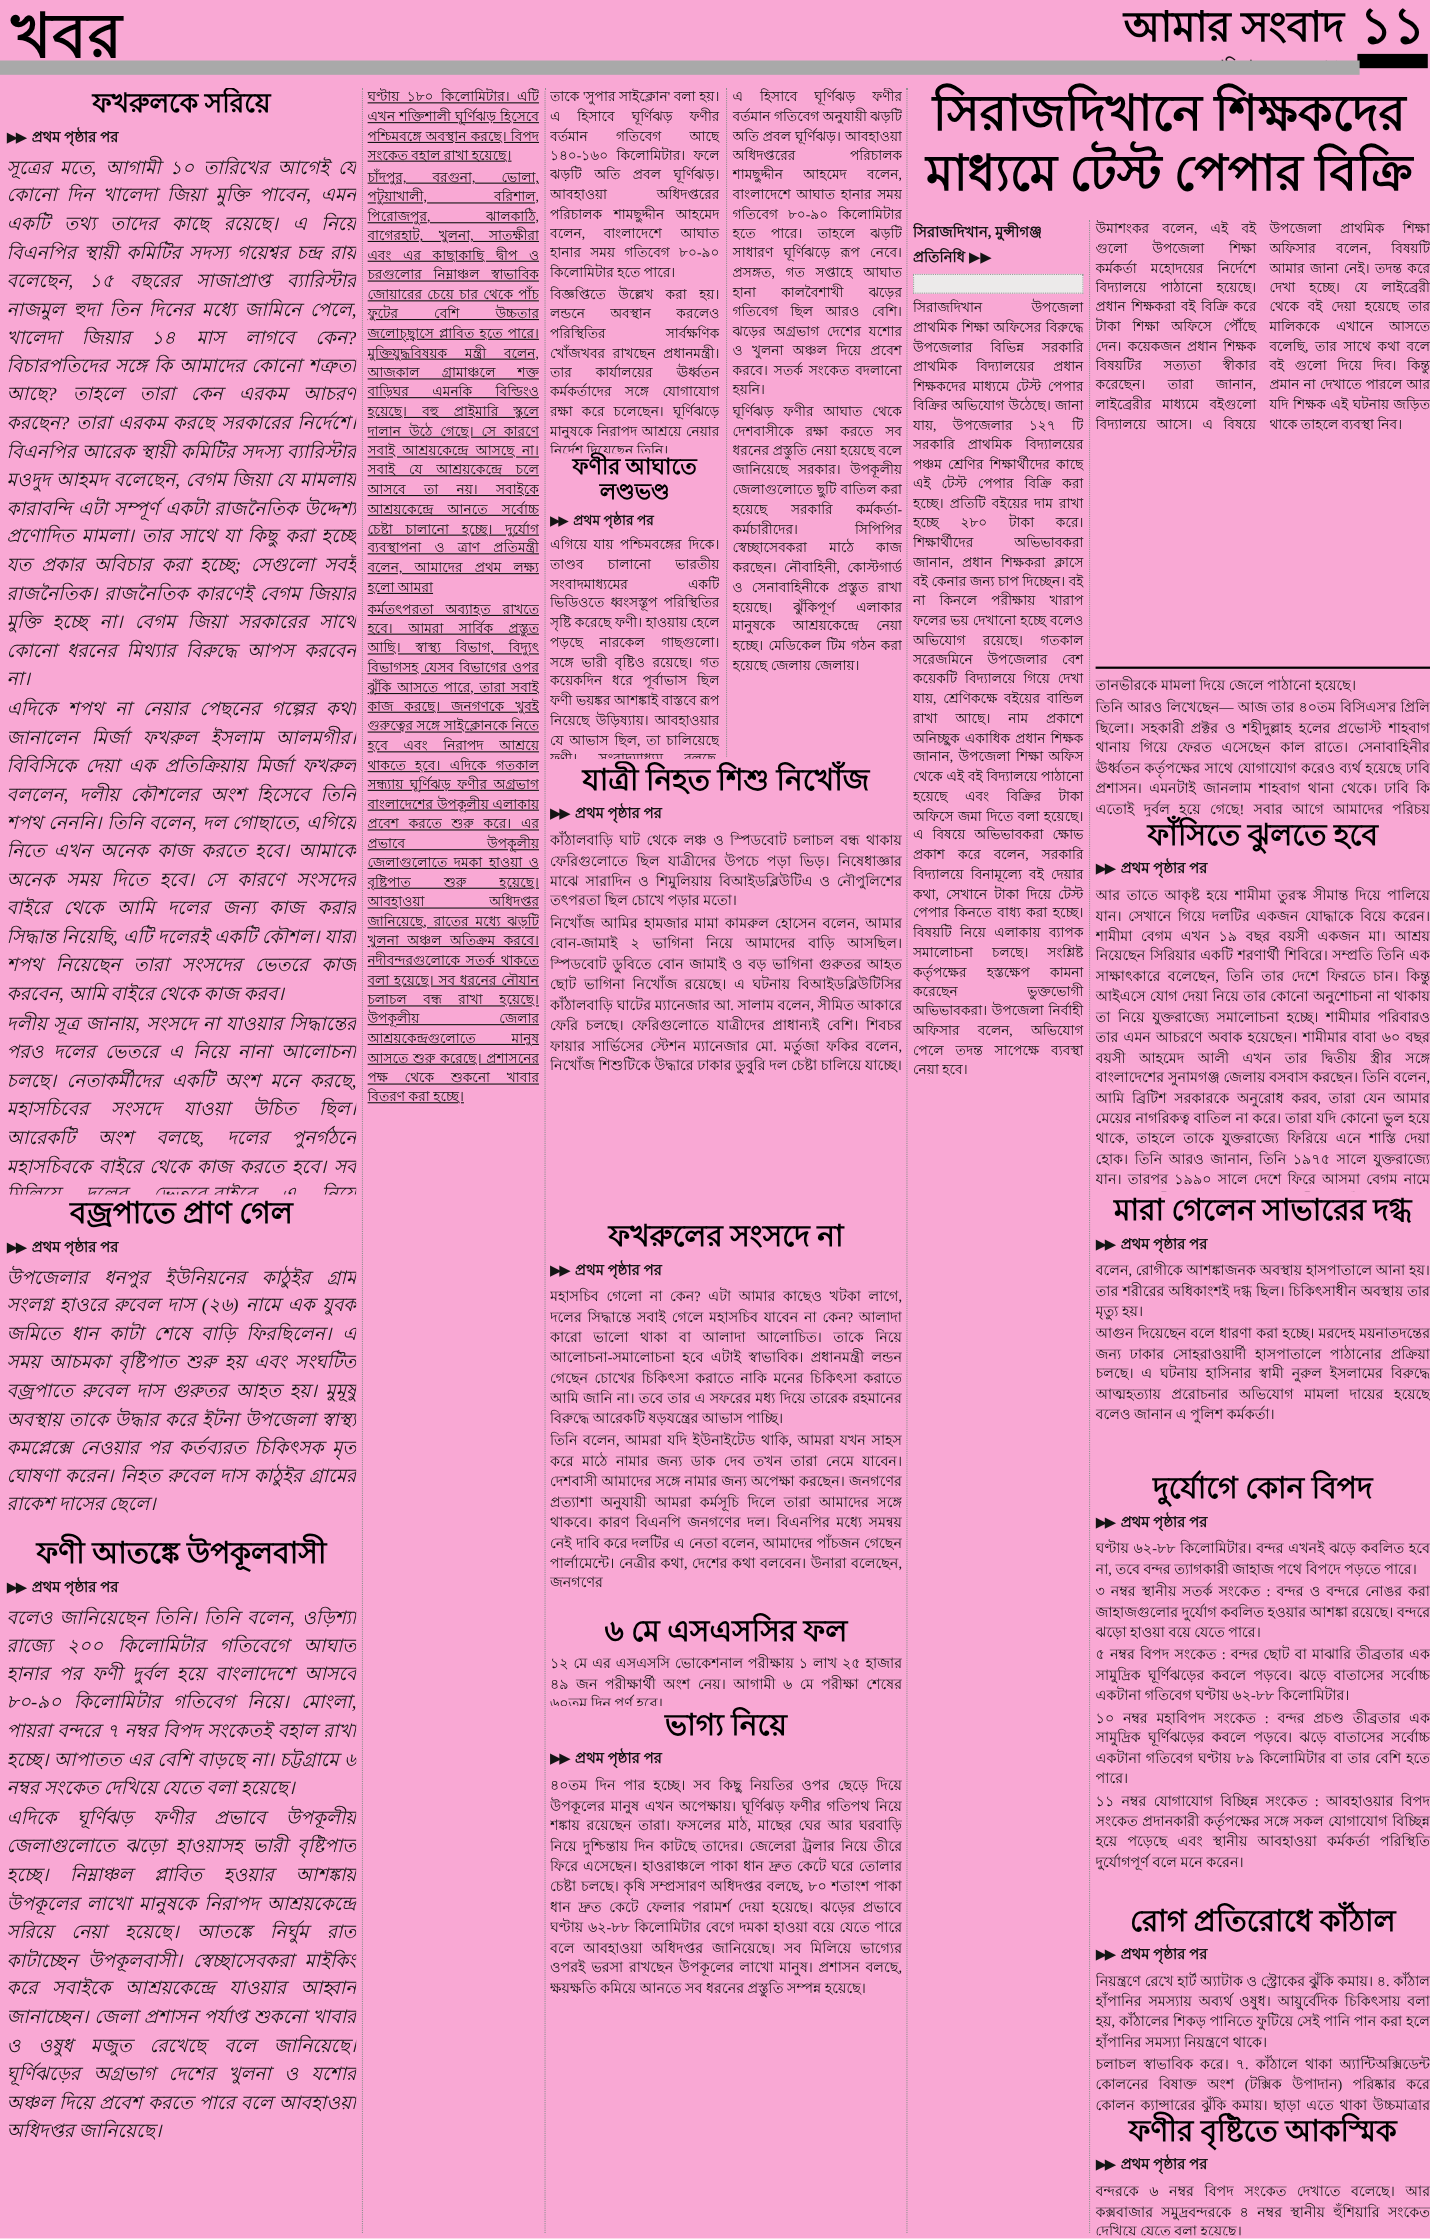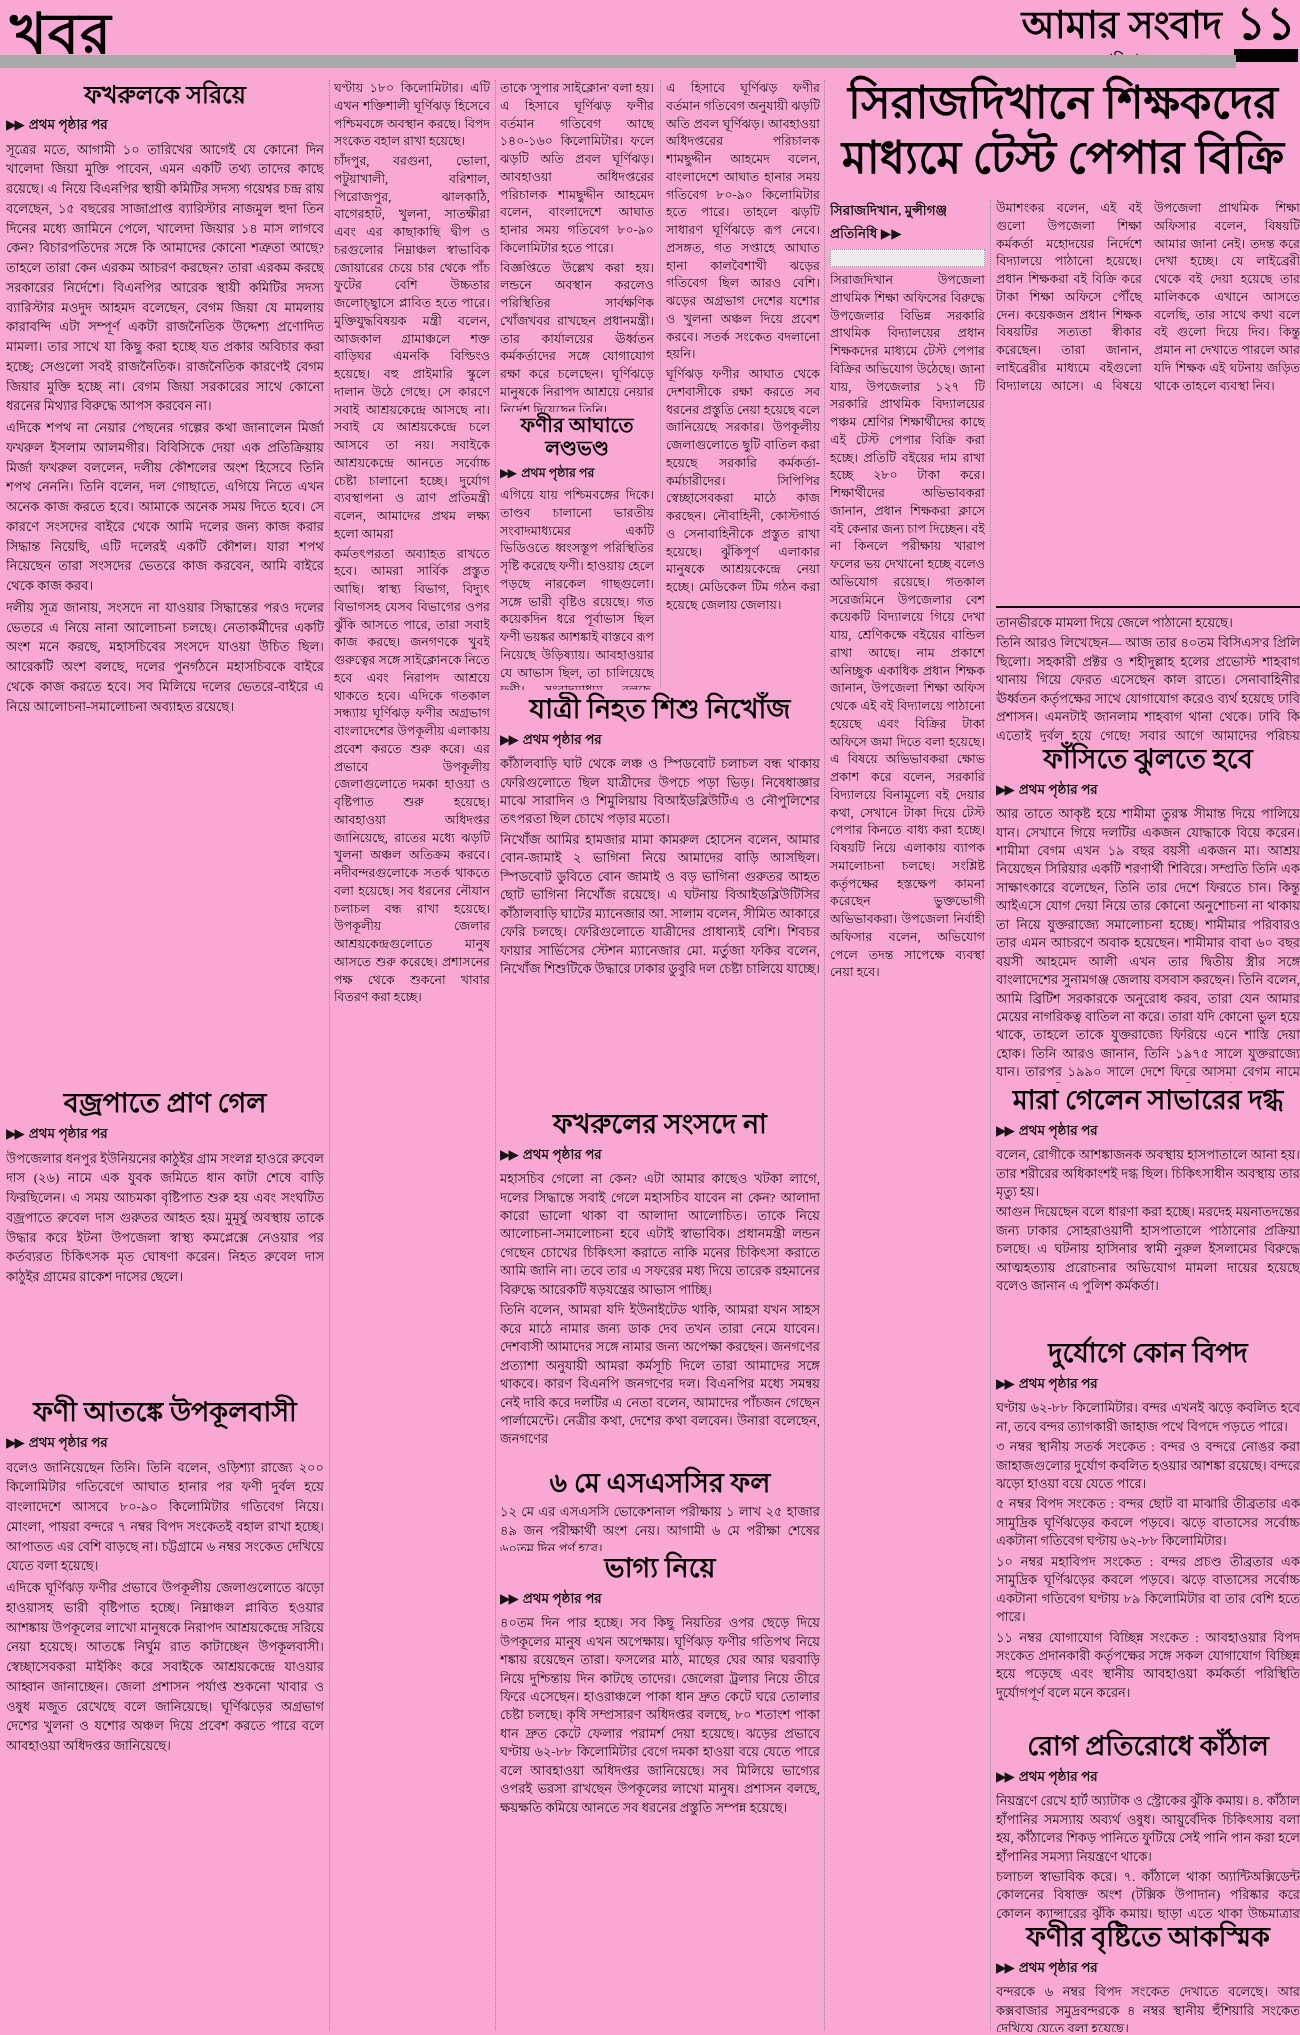--- a/index.html
+++ b/index.html
@@ -13,21 +13,21 @@
   #issue-date{font-size:15px;font-weight:bold;margin-top:2px;}
   #pagebox{right:2px;top:0;width:64px;height:68px;text-align:center;}
   #pagebox .num{font-size:46px;font-weight:900;line-height:1.05;color:#000;}
   #pagebox .bar{height:13px;background:#000;margin-top:1px;}
   #graybar{left:0;top:55px;width:1236px;height:13px;background:#a9a9a9;}
   
   .col{overflow:hidden;}
   .body{ text-align:justify;}
   .b13{font-size:13px;line-height:1.42;}
   .b12{font-size:12.5px;line-height:1.42;}
-  .b14{font-size:13px;line-height:1.52;}
+  .b14{font-size:17px;line-height:1.52;font-style:italic;}
   .body p{margin:0 0 2px 0;}
   h2.head{font-weight:900;color:#000;text-align:center;margin:2px 0 4px 0;line-height:1.15;}
   .h-lg{font-size:27px;}
   .h-md{font-size:24px;}
   .h-sm{font-size:20px;}
   .contd{font-weight:bold;font-size:13.5px;margin:0 0 3px 0;}
   .contd .mk{letter-spacing:-2px;margin-right:6px;}
   .fixed{overflow:hidden;}
   
   #main-headline{left:826px;top:76px;width:474px;height:118px;text-align:center;
@@ -81,21 +81,21 @@
     <h2 class="head h-lg">ফণী আতঙ্কে উপকূলবাসী</h2>
     <div class="contd">
       <span class="mk">▶▶</span><span>প্রথম পৃষ্ঠার পর</span>
     </div>
     <div class="body b14 fixed" style="height:546px;">
       <p>বলেও জানিয়েছেন তিনি। তিনি বলেন, ওড়িশ্যা রাজ্যে ২০০ কিলোমিটার গতিবেগে আঘাত হানার পর ফণী দুর্বল হয়ে বাংলাদেশে আসবে ৮০-৯০ কিলোমিটার গতিবেগ নিয়ে। মোংলা, পায়রা বন্দরে ৭ নম্বর বিপদ সংকেতই বহাল রাখা হচ্ছে। আপাতত এর বেশি বাড়ছে না। চট্টগ্রামে ৬ নম্বর সংকেত দেখিয়ে যেতে বলা হয়েছে।</p>
       <p>এদিকে ঘূর্ণিঝড় ফণীর প্রভাবে উপকূলীয় জেলাগুলোতে ঝড়ো হাওয়াসহ ভারী বৃষ্টিপাত হচ্ছে। নিম্নাঞ্চল প্লাবিত হওয়ার আশঙ্কায় উপকূলের লাখো মানুষকে নিরাপদ আশ্রয়কেন্দ্রে সরিয়ে নেয়া হয়েছে। আতঙ্কে নির্ঘুম রাত কাটাচ্ছেন উপকূলবাসী। স্বেচ্ছাসেবকরা মাইকিং করে সবাইকে আশ্রয়কেন্দ্রে যাওয়ার আহ্বান জানাচ্ছেন। জেলা প্রশাসন পর্যাপ্ত শুকনো খাবার ও ওষুধ মজুত রেখেছে বলে জানিয়েছে। ঘূর্ণিঝড়ের অগ্রভাগ দেশের খুলনা ও যশোর অঞ্চল দিয়ে প্রবেশ করতে পারে বলে আবহাওয়া অধিদপ্তর জানিয়েছে।</p>
     </div>
   </div>
 
-  <div class="abs col" style="left:334px;top:80px;width:156px;height:1952px;">
+  <div class="abs col" style="left:334px;top:80px;width:156px;height:1952px;text-decoration:underline;">
     <div class="body b12">
       <p>ঘণ্টায় ১৮০ কিলোমিটার। এটি এখন শক্তিশালী ঘূর্ণিঝড় হিসেবে পশ্চিমবঙ্গে অবস্থান করছে। বিপদ সংকেত বহাল রাখা হয়েছে।</p>
       <p>চাঁদপুর, বরগুনা, ভোলা, পটুয়াখালী, বরিশাল, পিরোজপুর, ঝালকাঠি, বাগেরহাট, খুলনা, সাতক্ষীরা এবং এর কাছাকাছি দ্বীপ ও চরগুলোর নিম্নাঞ্চল স্বাভাবিক জোয়ারের চেয়ে চার থেকে পাঁচ ফুটের বেশি উচ্চতার জলোচ্ছ্বাসে প্লাবিত হতে পারে। মুক্তিযুদ্ধবিষয়ক মন্ত্রী বলেন, আজকাল গ্রামাঞ্চলে শক্ত বাড়িঘর এমনকি বিল্ডিংও হয়েছে। বহু প্রাইমারি স্কুলে দালান উঠে গেছে। সে কারণে সবাই আশ্রয়কেন্দ্রে আসছে না। সবাই যে আশ্রয়কেন্দ্রে চলে আসবে তা নয়। সবাইকে আশ্রয়কেন্দ্রে আনতে সর্বোচ্চ চেষ্টা চালানো হচ্ছে। দুর্যোগ ব্যবস্থাপনা ও ত্রাণ প্রতিমন্ত্রী বলেন, আমাদের প্রথম লক্ষ্য হলো আমরা</p>
       <p>কর্মতৎপরতা অব্যাহত রাখতে হবে। আমরা সার্বিক প্রস্তুত আছি। স্বাস্থ্য বিভাগ, বিদ্যুৎ বিভাগসহ যেসব বিভাগের ওপর ঝুঁকি আসতে পারে, তারা সবাই কাজ করছে। জনগণকে খুবই গুরুত্বের সঙ্গে সাইক্লোনকে নিতে হবে এবং নিরাপদ আশ্রয়ে থাকতে হবে। এদিকে গতকাল সন্ধ্যায় ঘূর্ণিঝড় ফণীর অগ্রভাগ বাংলাদেশের উপকূলীয় এলাকায় প্রবেশ করতে শুরু করে। এর প্রভাবে উপকূলীয় জেলাগুলোতে দমকা হাওয়া ও বৃষ্টিপাত শুরু হয়েছে। আবহাওয়া অধিদপ্তর জানিয়েছে, রাতের মধ্যে ঝড়টি খুলনা অঞ্চল অতিক্রম করবে। নদীবন্দরগুলোকে সতর্ক থাকতে বলা হয়েছে। সব ধরনের নৌযান চলাচল বন্ধ রাখা হয়েছে। উপকূলীয় জেলার আশ্রয়কেন্দ্রগুলোতে মানুষ আসতে শুরু করেছে। প্রশাসনের পক্ষ থেকে শুকনো খাবার বিতরণ করা হচ্ছে।</p>
     </div>
   </div>
 
   <div class="abs col" style="left:500px;top:80px;width:154px;height:610px;">
     <div class="body b12 fixed" style="height:332px;">
       <p>তাকে 'সুপার সাইক্লোন' বলা হয়। এ হিসাবে ঘূর্ণিঝড় ফণীর বর্তমান গতিবেগ আছে ১৪০-১৬০ কিলোমিটার। ফলে ঝড়টি অতি প্রবল ঘূর্ণিঝড়। আবহাওয়া অধিদপ্তরের পরিচালক শামছুদ্দীন আহমেদ বলেন, বাংলাদেশে আঘাত হানার সময় গতিবেগ ৮০-৯০ কিলোমিটার হতে পারে।</p>

